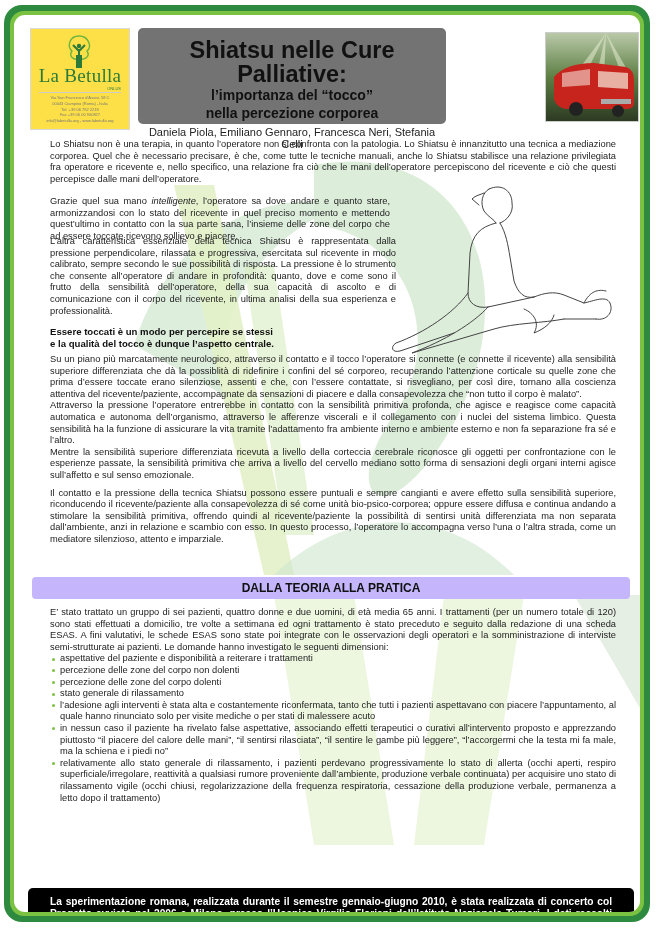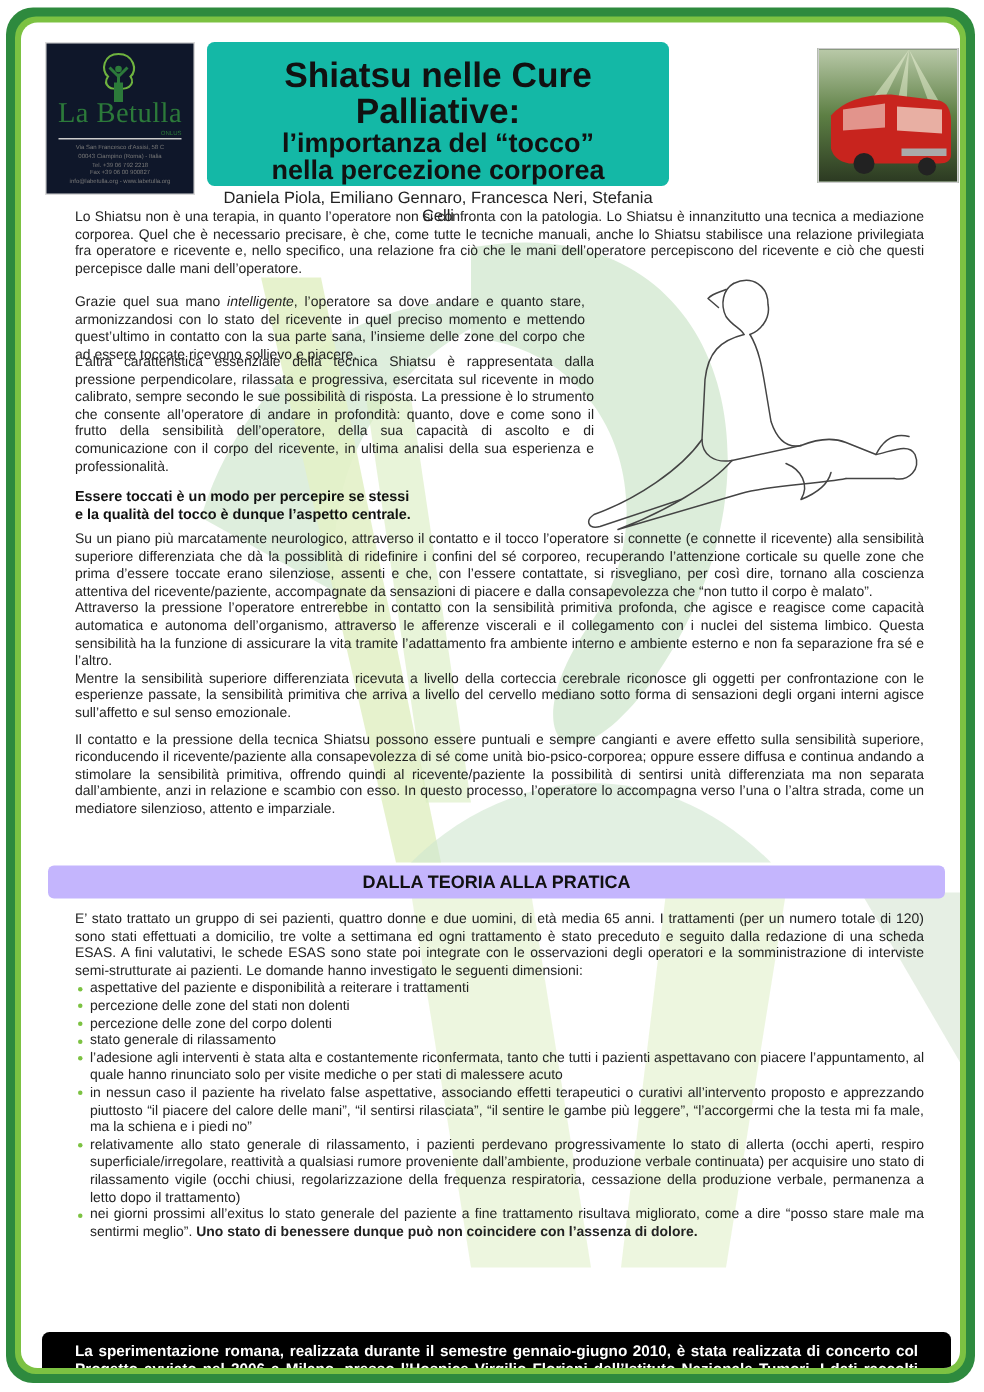--- a/index.html
+++ b/index.html
@@ -1,28 +1,28 @@
 <!DOCTYPE html>
 <html><head>
 <meta charset="utf-8">
 <style>
   html, body { margin:0; padding:0; }
   body { width:656px; height:928px; background:#ffffff; position:relative; overflow:hidden; font-family:"Liberation Sans", sans-serif; color:#1a1a1a; }
   .frame { position:absolute; left:4px; top:5px; width:646px; height:917px; border-radius:18px; background:#2e8a3e; }
   .frame-inner { position:absolute; left:6px; top:6px; right:6px; bottom:6px; border-radius:14px; background:#7cc242; }
   .paper { position:absolute; left:4px; top:4px; right:4px; bottom:4px; border-radius:11px; background:#ffffff; overflow:hidden; }
   .watermark { position:absolute; left:0; top:0; width:634px; height:905px; pointer-events:none; }
-  .logo-box { position:absolute; left:16px; top:13px; width:98px; height:100px; border:1px solid #d9d9d9; background:#0f172a; }
+  .logo-box { position:absolute; left:16px; top:13px; width:98px; height:100px; border:1px solid #d9d9d9; background:#fde047; }
   .logo-name { position:absolute; left:0; right:0; top:36px; text-align:center; font-family:"Liberation Serif", serif; color:#2c7a3a; font-size:19px; letter-spacing:0.3px; }
   .logo-onlus { position:absolute; right:8px; top:57px; font-size:4px; color:#2c7a3a; }
   .logo-rule { position:absolute; left:8px; right:8px; top:63px; border-top:1px solid #ccc; }
   .logo-addr { position:absolute; left:2px; right:2px; top:66px; font-size:4px; line-height:5.8px; text-align:center; color:#777; }
-  .title-box { position:absolute; left:124px; top:13px; width:308px; height:96px; background:#14b8a6; border-radius:5px; text-align:center; }
+  .title-box { position:absolute; left:124px; top:13px; width:308px; height:96px; background:#737373; border-radius:5px; text-align:center; }
   .title-main { font-weight:bold; font-size:23.5px; margin-top:10px; line-height:24px; color:#111; }
-  .title-sub { font-weight:bold; font-size:18px; line-height:18px; color:#111; }
+  .title-sub { font-weight:bold; font-size:14px; line-height:18px; color:#111; }
   .authors { font-size:11px; margin-top:4px; color:#222; }
   .photo { position:absolute; left:531px; top:17px; width:92px; height:88px; border:1px solid #ccc; overflow:hidden; background:#3a5a2a; }
   .body-text { position:absolute; left:36px; font-size:9.3px; line-height:11.6px; color:#222; }
   .body-text p { margin:0; }
   .j { text-align:justify; }
   .bold-quote { font-weight:bold; font-size:9.6px; line-height:12px; color:#111; }
   .section-bar { position:absolute; left:18px; top:562px; width:598px; height:22px; background:#c4b5fd; border-radius:4px; text-align:center; }
   .section-bar span { font-weight:bold; font-size:12px; line-height:22px; color:#111; }
   ul.dots { list-style:none; margin:0; padding:0; }
   ul.dots li { position:relative; padding-left:10px; }
@@ -136,29 +136,28 @@
       </div>
 
       <div class="section-bar">
         <span>DALLA TEORIA ALLA PRATICA</span>
       </div>
 
       <div class="body-text" style="top:592px; width:566px;">
         <p class="j">E’ stato trattato un gruppo di sei pazienti, quattro donne e due uomini, di età media 65 anni. I trattamenti (per un numero totale di 120) sono stati effettuati a domicilio, tre volte a settimana ed ogni trattamento è stato preceduto e seguito dalla redazione di una scheda ESAS. A fini valutativi, le schede ESAS sono state poi integrate con le osservazioni degli operatori e la somministrazione di interviste semi-strutturate ai pazienti. Le domande hanno investigato le seguenti dimensioni:</p>
         <ul class="dots">
           <li>aspettative del paziente e disponibilità a reiterare i trattamenti</li>
-          <li>percezione delle zone del stati non dolenti</li>
+          <li>percezione delle zone del corpo non dolenti</li>
           <li>percezione delle zone del corpo dolenti</li>
           <li>stato generale di rilassamento</li>
         </ul>
         <ul class="dots j">
           <li>l’adesione agli interventi è stata alta e costantemente riconfermata, tanto che tutti i pazienti aspettavano con piacere l’appuntamento, al quale hanno rinunciato solo per visite mediche o per stati di malessere acuto</li>
           <li>in nessun caso il paziente ha rivelato false aspettative, associando effetti terapeutici o curativi all’intervento proposto e apprezzando piuttosto “il piacere del calore delle mani”, “il sentirsi rilasciata”, “il sentire le gambe più leggere”, “l’accorgermi che la testa mi fa male, ma la schiena e i piedi no”</li>
           <li>relativamente allo stato generale di rilassamento, i pazienti perdevano progressivamente lo stato di allerta (occhi aperti, respiro superficiale/irregolare, reattività a qualsiasi rumore proveniente dall’ambiente, produzione verbale continuata) per acquisire uno stato di rilassamento vigile (occhi chiusi, regolarizzazione della frequenza respiratoria, cessazione della produzione verbale, permanenza a letto dopo il trattamento)</li>
-          <li><span>nei giorni prossimi all’exitus lo stato generale del paziente a fine trattamento risultava migliorato, come a dire “posso stare male ma sentirmi meglio”. </span><b>Uno stato di benessere dunque può non coincidere con l’assenza di dolore.</b></li>
         </ul>
       </div>
 
       <div class="footer-box">
         <p>La sperimentazione romana, realizzata durante il semestre gennaio-giugno 2010, è stata realizzata di concerto col Progetto avviato nel 2006 a Milano, presso l’Hospice Virgilio Floriani dell’Istituto Nazionale Tumori. I dati raccolti sono entrati a far parte della ricerca che l’Istituto Nazionale Tumori sta portando avanti sul contributo dello Shiatsu nelle Cure Palliative.</p>
       </div>
 
     </div>
   </div>
 </div>

